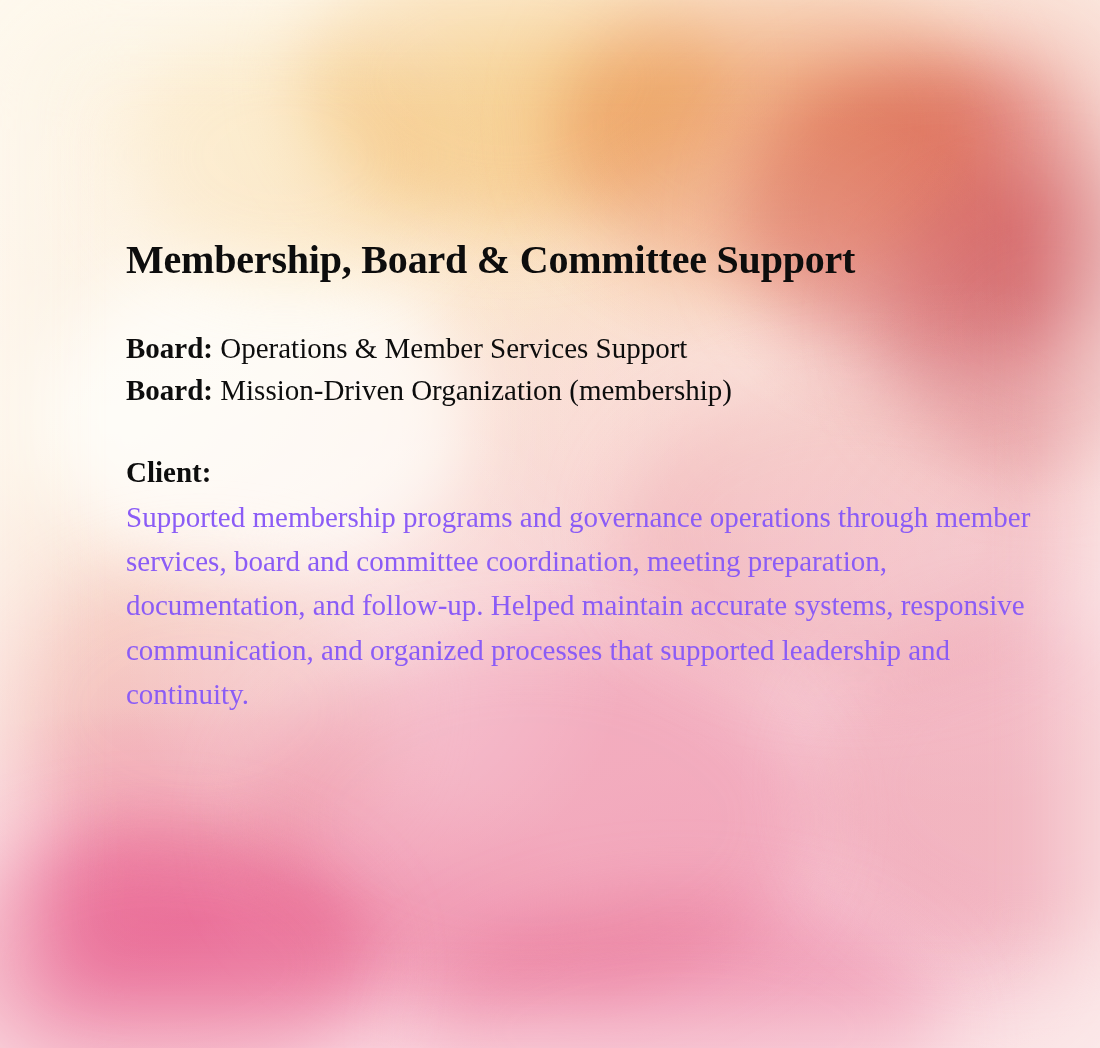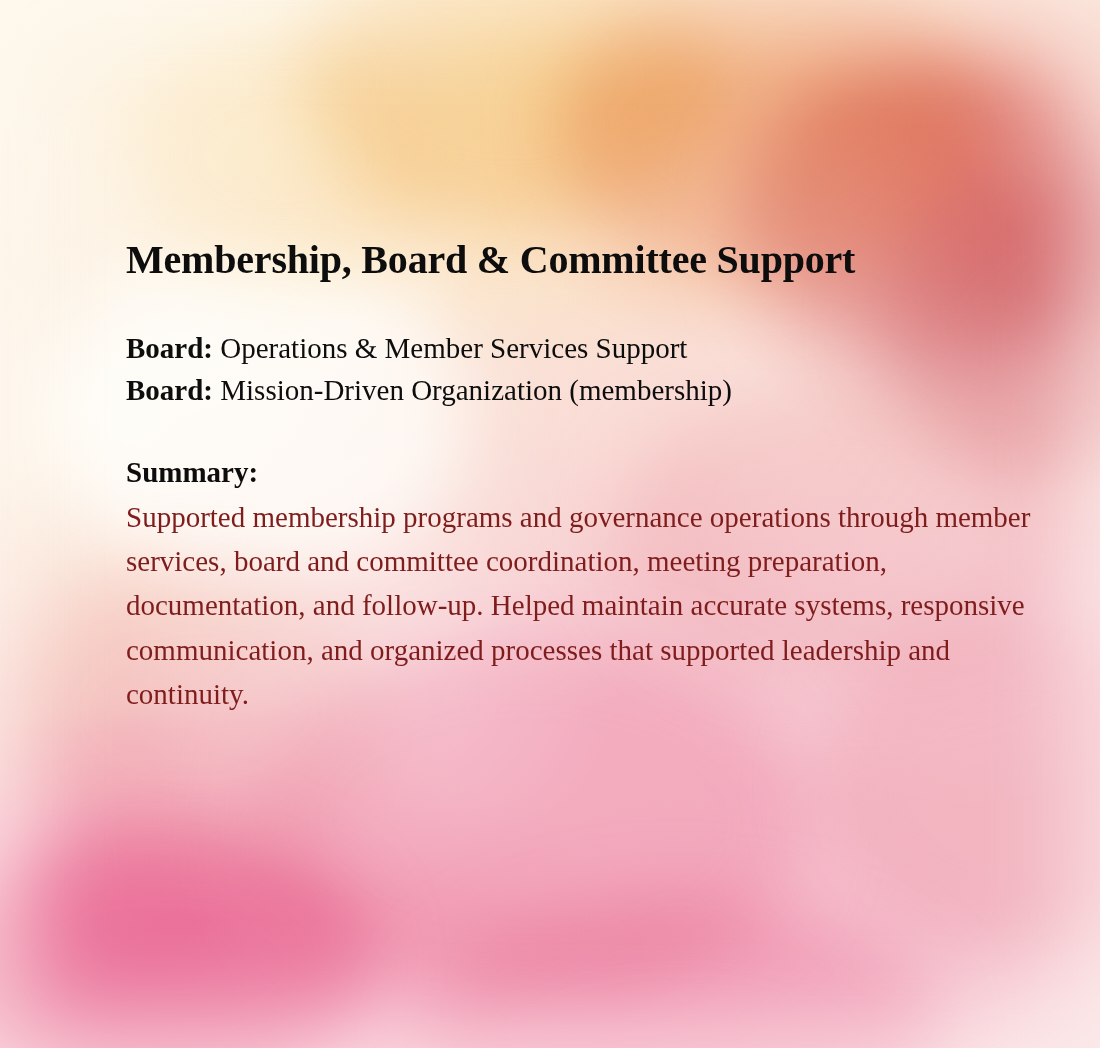--- a/index.html
+++ b/index.html
@@ -110,21 +110,21 @@
     font-size: 29px;
     font-weight: bold;
     color: #0d0d0d;
     margin: 0 0 2px 0;
     line-height: 1.45;
   }
 
   .summary-body {
     font-size: 29px;
     line-height: 1.52;
-    color: #7f1d1d;
+    color: #8b5cf6;
     margin: 0;
     max-width: 910px;
   }
 </style>
 </head>
 <body>
 
 <div class="slide">
 
   <div class="bg-layer bg-base"></div>
@@ -156,18 +156,18 @@
         <span class="lbl">Board:</span>
         <span>Operations &amp; Member Services Support</span>
       </p>
       <p class="meta-line">
         <span class="lbl">Board:</span>
         <span>Mission-Driven Organization (membership)</span>
       </p>
     </div>
 
     <div class="summary-block">
-      <p class="summary-heading">Summary:</p>
+      <p class="summary-heading">Client:</p>
       <p class="summary-body">Supported membership programs and governance operations through member services, board and committee coordination, meeting preparation, documentation, and follow-up. Helped maintain accurate systems, responsive communication, and organized processes that supported leadership and continuity.</p>
     </div>
 
   </div>
 </div>
 
 </body></html>

